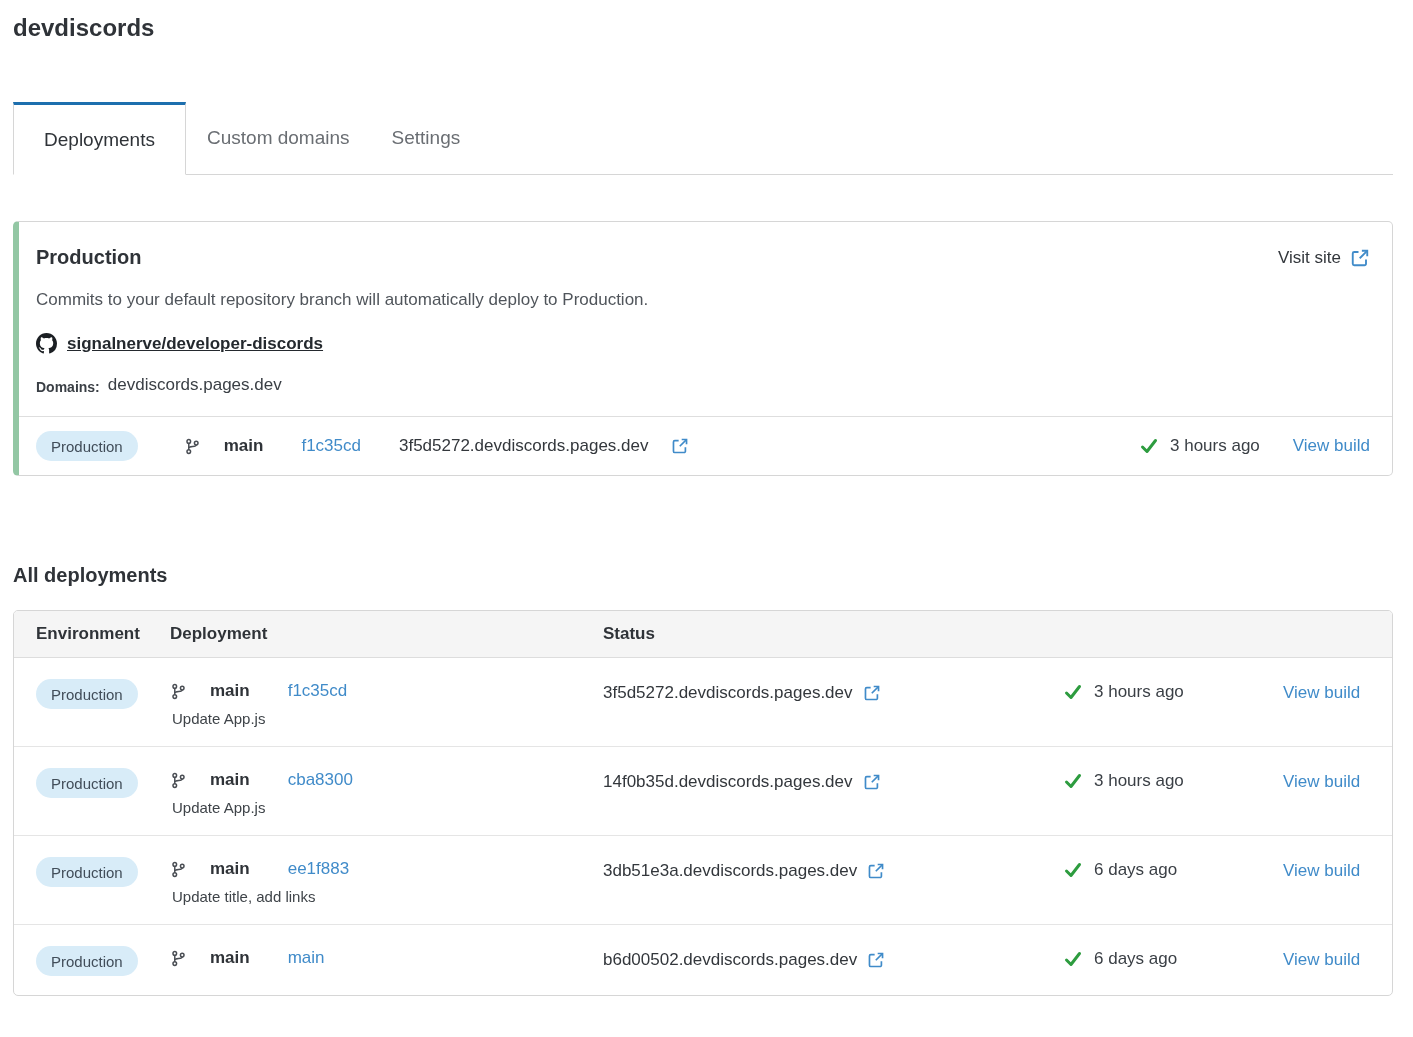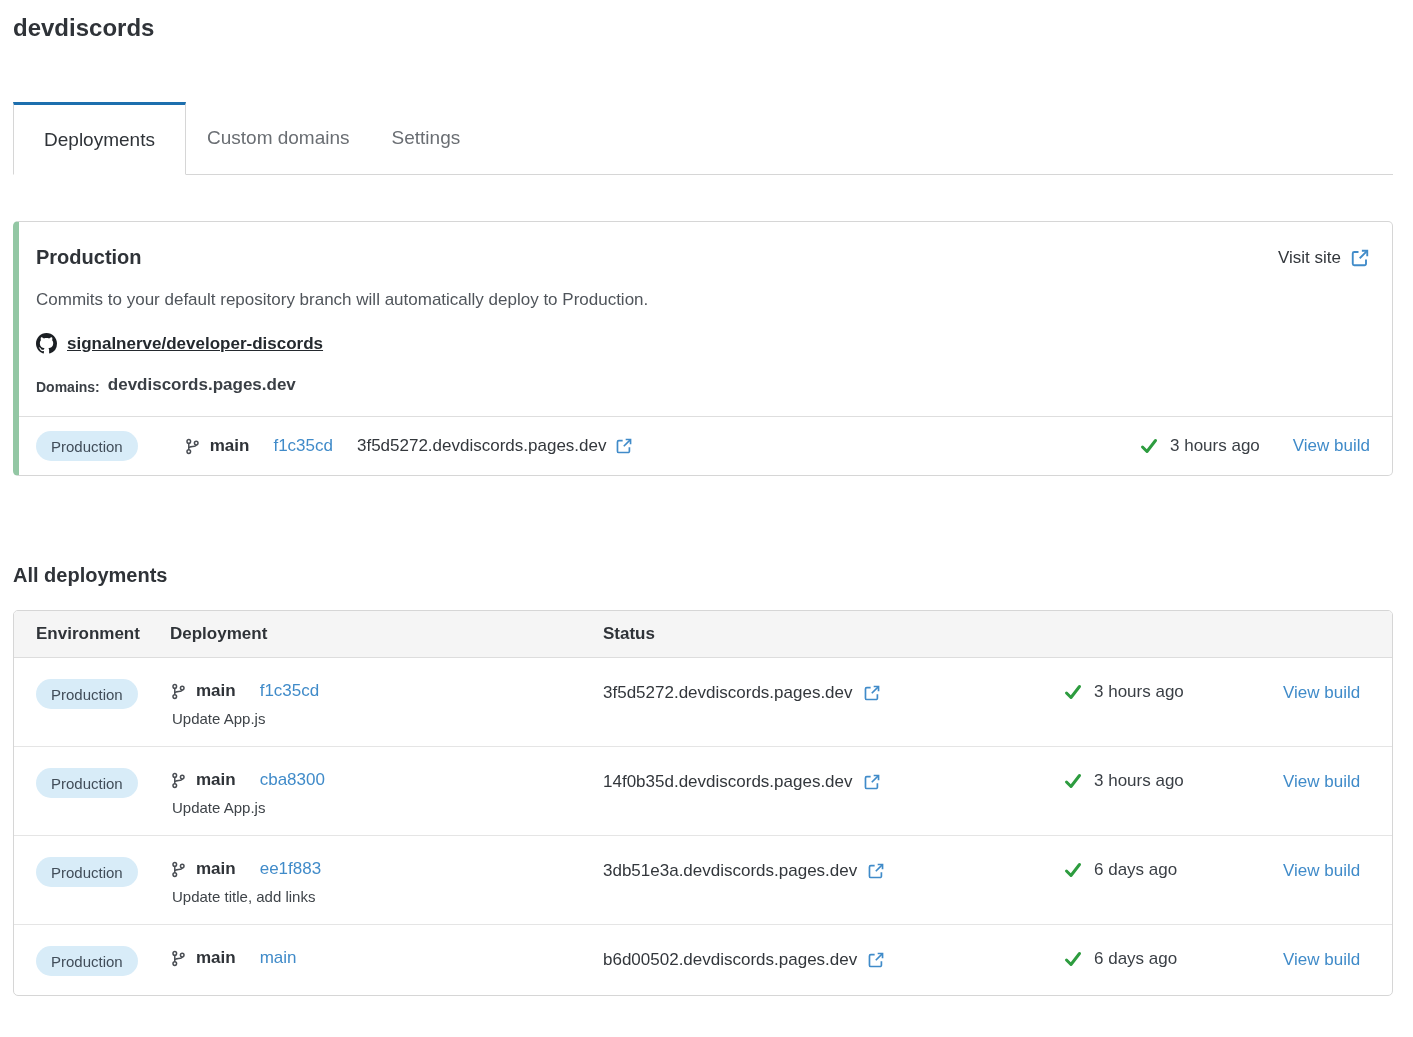--- a/index.html
+++ b/index.html
@@ -26,26 +26,26 @@
   
   .prod-card { margin-top: 46px; border: 1px solid #d6d6d6; border-left: 6px solid #93c7a4; border-radius: 5px; }
   .prod-body { padding: 24px 22px 0 17px; }
   .prod-header { display: flex; justify-content: space-between; align-items: center; }
   .prod-title { font-size: 20px; font-weight: 600; color: #2f3338; }
   .visit-site { display: flex; align-items: center; gap: 9px; font-size: 17px; font-weight: 400; color: #33373c; text-decoration: none; cursor: pointer; }
   .desc { margin-top: 21px; font-size: 17px; color: #50555b; }
   .repo-row { margin-top: 23px; display: flex; align-items: center; gap: 10px; font-size: 17px; font-weight: 700; color: #24292e; text-decoration: underline; }
   .domains-row { margin-top: 21px; display: flex; align-items: flex-end; gap: 8px; padding-bottom: 21px; }
   .domains-label { font-size: 14px; font-weight: 600; color: #3a3f45; }
-  .domains-value { font-size: 17px; color: #3a3f45; font-weight: bold; }
+  .domains-value { font-size: 17px; color: #3a3f45; }
   .prod-deploy { border-top: 1px solid #dedede; padding: 14px 22px 14px 17px; display: flex; align-items: center; }
 
   .badge { display: inline-block; background: #d8ecf8; color: #414d59; font-size: 15px; line-height: 1; padding: 8px 15px 7px; border-radius: 16px; }
 
-  .source-line { display: flex; align-items: center; gap: 9px; }
+  .source-line { display: flex; align-items: center; gap: 23px; }
   .branch-name { font-weight: 700; font-size: 17px; color: #2f3338; }
   .link { color: #408bc9; font-size: 17px; text-decoration: none; cursor: pointer; }
   .deploy-url { font-size: 17px; color: #33373c; }
   .gap-lg { margin-left: 15px; }
   .spacer { flex: 1; }
   .status-wrap { display: flex; align-items: center; gap: 11px; font-size: 17px; color: #3a3f45; }
   .view-build { margin-left: 22px; }
   .icon { display: inline-flex; align-items: center; justify-content: center; }
 
   

